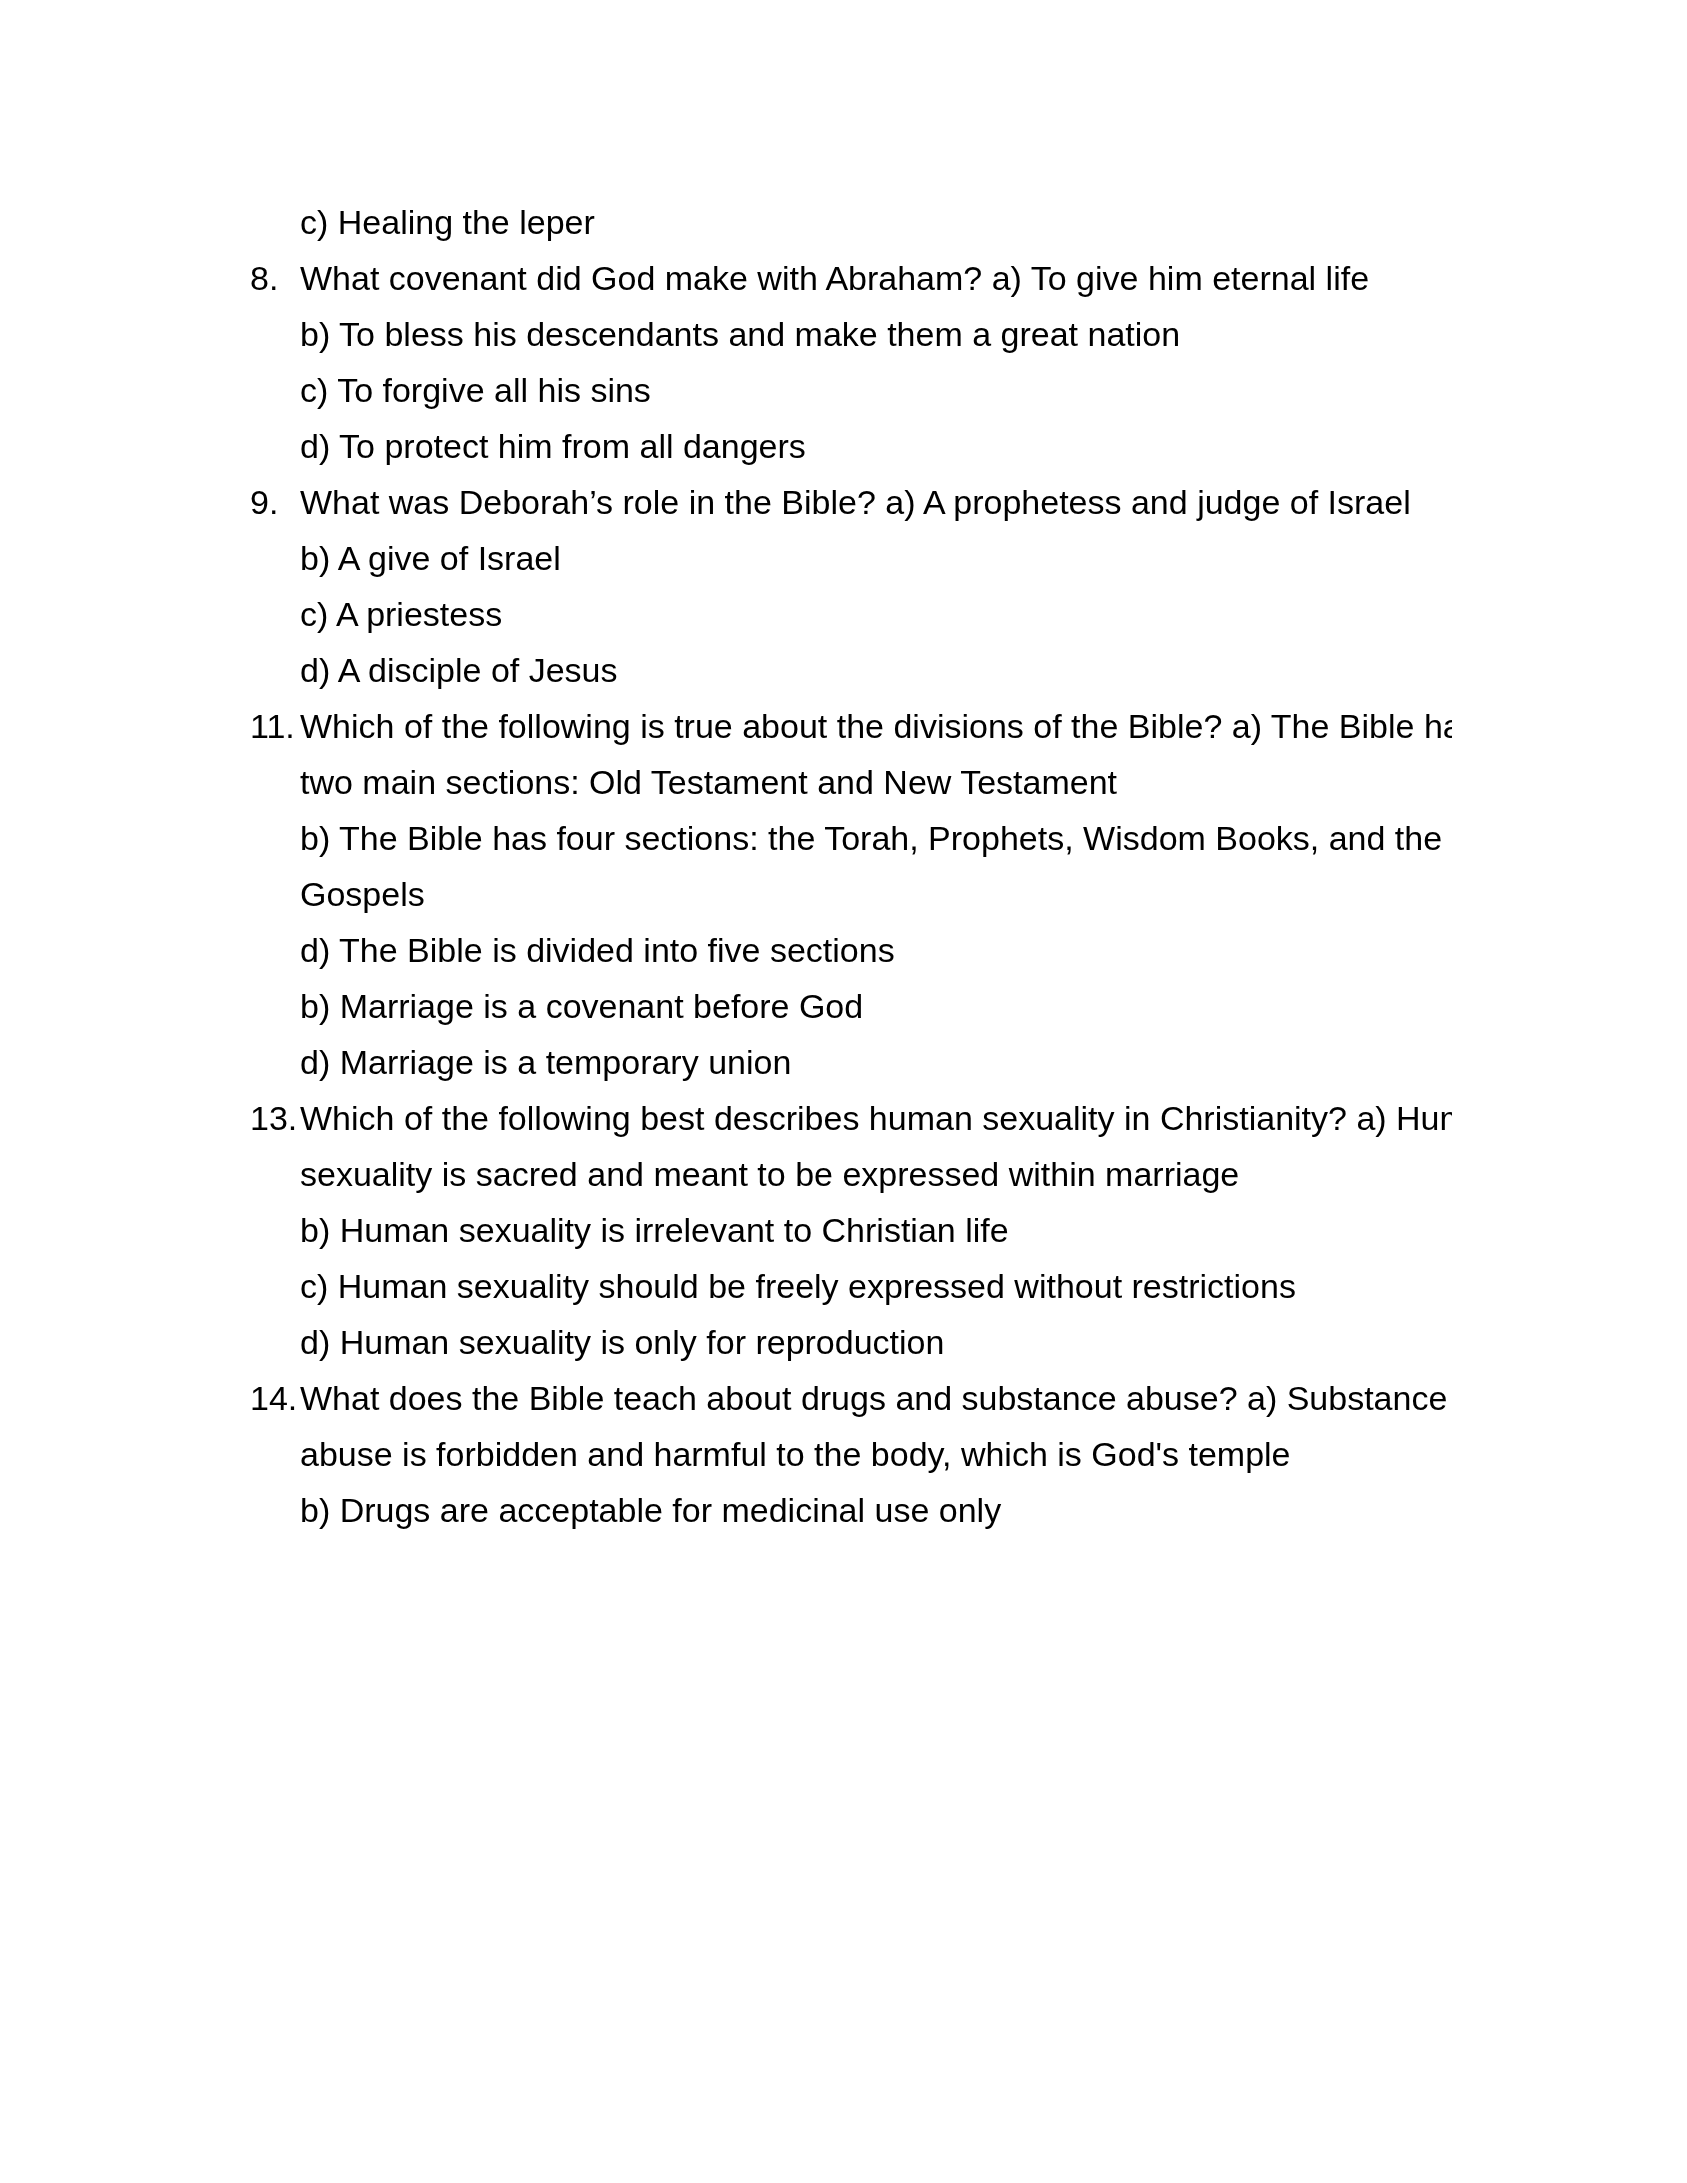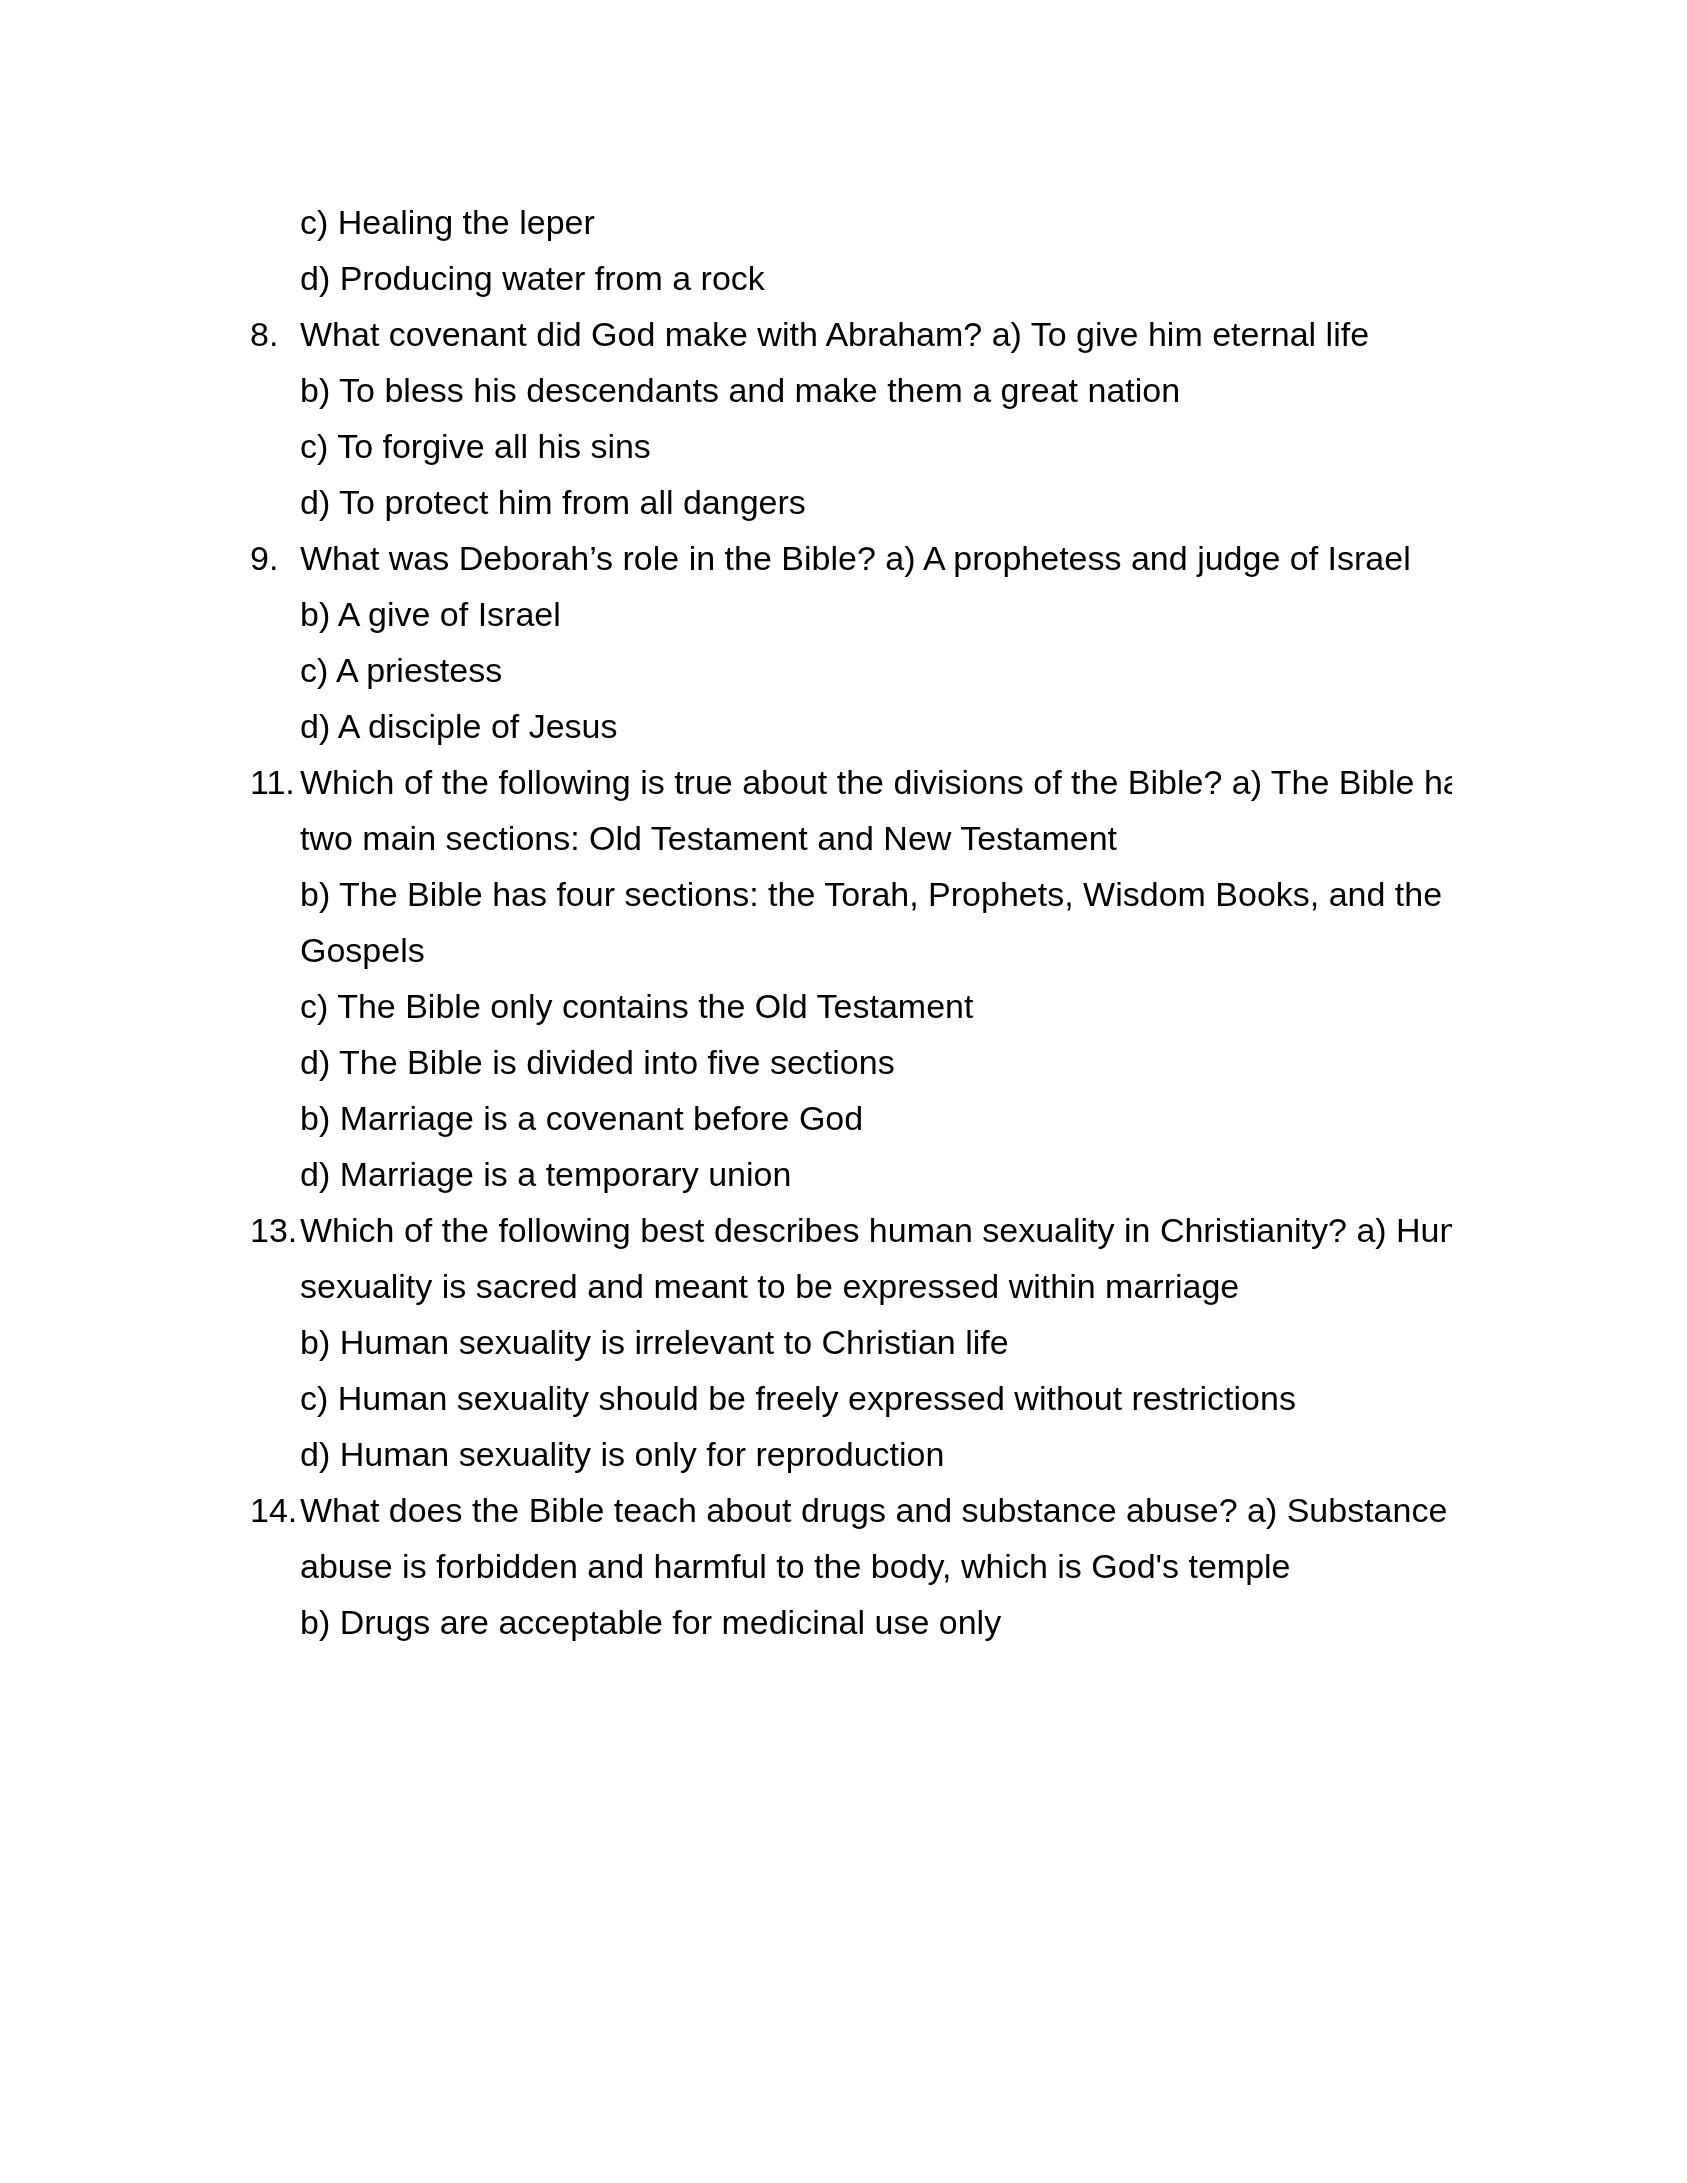--- a/index.html
+++ b/index.html
@@ -39,21 +39,20 @@
   }
 </style>
 </head>
 <body>
 
 <div class="page">
   <div class="content">
 
     <div class="block">
       <div class="line">c) Healing the leper</div>
-      <div class="line">d) Producing water from a rock</div>
     </div>
 
     <div class="block">
       <div class="qline">
         <span class="num">8.</span><span>What covenant did God make with Abraham? a) To give him eternal life</span>
       </div>
       <div class="line">b) To bless his descendants and make them a great nation</div>
       <div class="line">c) To forgive all his sins</div>
       <div class="line">d) To protect him from all dangers</div>
     </div>
@@ -66,21 +65,20 @@
       <div class="line">c) A priestess</div>
       <div class="line">d) A disciple of Jesus</div>
     </div>
 
 
     <div class="block">
       <div class="qline">
         <span class="num">11.</span><span>Which of the following is true about the divisions of the Bible? a) The Bible has two main sections: Old Testament and New Testament</span>
       </div>
       <div class="line">b) The Bible has four sections: the Torah, Prophets, Wisdom Books, and the Gospels</div>
-      <div class="line">c) The Bible only contains the Old Testament</div>
       <div class="line">d) The Bible is divided into five sections</div>
     </div>
 
     <div class="block">
       <div class="line">b) Marriage is a covenant before God</div>
       <div class="line">d) Marriage is a temporary union</div>
     </div>
 
     <div class="block">
       <div class="qline">

